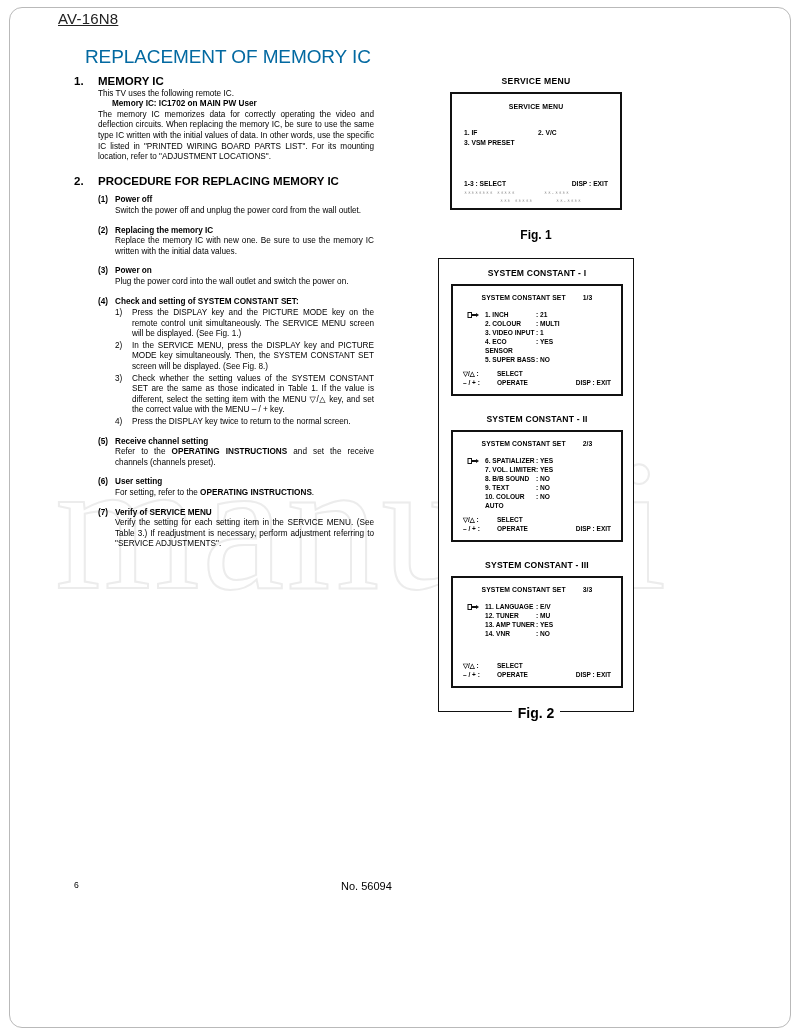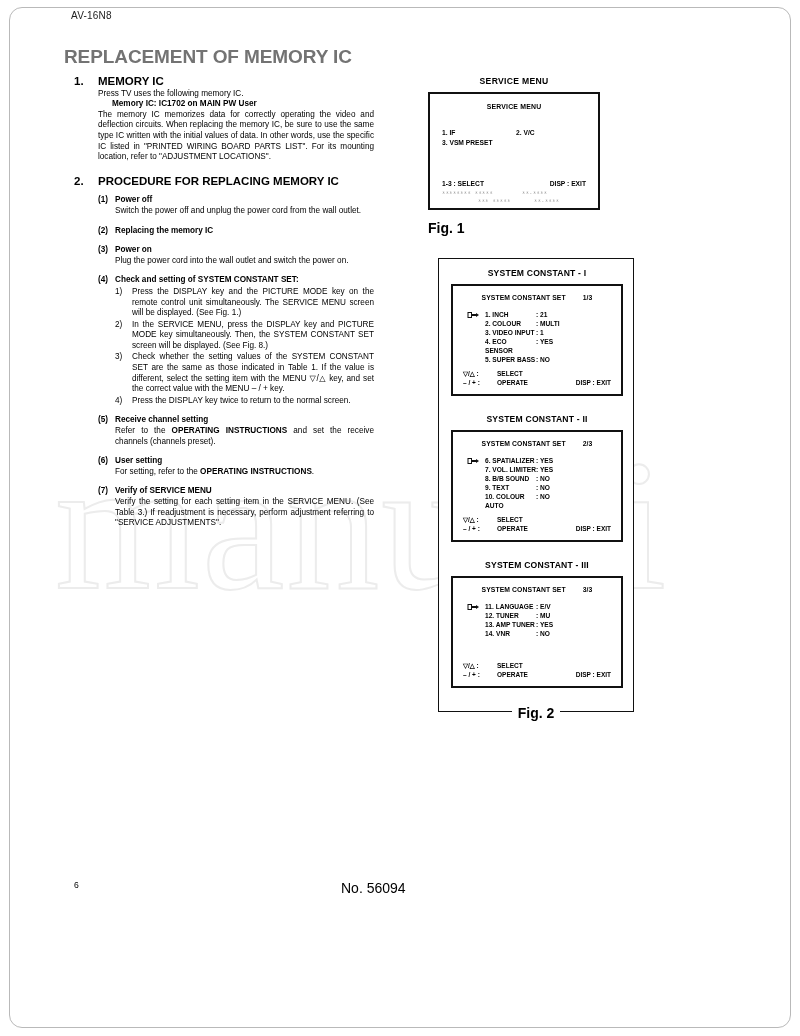--- a/index.html
+++ b/index.html
@@ -53,35 +53,36 @@
     text-stroke: 2px #ececec;
     white-space: nowrap;
     font-weight: 400;
   }
 
   
   #content { position: relative; z-index: 2; }
 
   #model-code {
     position: absolute;
-    left: 71px;
+    left: 58px;
     top: 10px;
-    font-size: 10px;
+    font-size: 15px;
     letter-spacing: 0.2px;
     color: #222;
+    text-decoration: underline;
   }
 
   #doc-title {
     position: absolute;
-    left: 64px;
+    left: 85px;
     top: 46px;
     font-size: 19px;
-    font-weight: bold;
+    font-weight: normal;
     letter-spacing: -0.1px;
-    color: #737373;
+    color: #0369a1;
   }
 
   
   #left-col {
     position: absolute;
     left: 74px;
     top: 76px;
     width: 300px;
     font-size: 8.2px;
     line-height: 10.6px;
@@ -125,21 +126,21 @@
     display: flex;
     margin-top: 1px;
   }
   .substep-num { width: 17px; flex: none; text-align: left; }
   .substep-text { flex: 1; text-align: justify; }
   b.inline { font-weight: bold; }
 
   
   #fig1-wrap {
     position: absolute;
-    left: 428px;
+    left: 450px;
     top: 76px;
     width: 172px;
   }
   .fig-caption-top {
     text-align: center;
     font-size: 8.6px;
     font-weight: bold;
     letter-spacing: 0.3px;
     margin-bottom: 6px;
   }
@@ -182,23 +183,24 @@
     font-size: 5.4px;
     color: #8a8a8a;
     letter-spacing: 0.4px;
     white-space: nowrap;
   }
   #blob-a { left: 12px; bottom: 12px; }
   #blob-b { left: 92px; bottom: 12px; }
   #blob-c { left: 48px; bottom: 4px; }
   #blob-d { left: 104px; bottom: 4px; }
   .fig-caption-bottom {
-    font-size: 14px;
-    font-weight: bold;
-    margin-top: 10px;
+    text-align: center;
+    font-size: 12px;
+    font-weight: bold;
+    margin-top: 18px;
   }
 
   
   #fig2-outer {
     position: absolute;
     left: 438px;
     top: 258px;
     width: 196px;
     height: 454px;
     border: 1.6px solid #111;
@@ -287,21 +289,21 @@
   #page-num {
     position: absolute;
     left: 74px;
     top: 880px;
     font-size: 8.6px;
   }
   #doc-num {
     position: absolute;
     left: 341px;
     top: 880px;
-    font-size: 14px;
+    font-size: 11px;
   }
 </style>
 </head>
 <body>
 
 <div id="page">
 
   <div id="page-frame"></div>
 
   <div id="watermark">
@@ -313,21 +315,21 @@
     <div id="model-code">AV-16N8</div>
     <div id="doc-title">REPLACEMENT OF MEMORY IC</div>
 
     <div id="left-col">
 
       <div class="sec-head">
         <span class="sec-num">1.</span>
         <span class="sec-title">MEMORY IC</span>
       </div>
       <div class="sec-body">
-        <p>Press TV uses the following memory IC.</p>
+        <p>This TV uses the following remote IC.</p>
         <p class="indent-bold">Memory IC: IC1702 on MAIN PW User</p>
         <p>The memory IC memorizes data for correctly operating the video and deflection circuits. When replacing the memory IC, be sure to use the same type IC written with the initial values of data. In other words, use the specific IC listed in "PRINTED WIRING BOARD PARTS LIST". For its mounting location, refer to "ADJUSTMENT LOCATIONS".</p>
       </div>
 
       <div class="gap-lg"></div>
 
       <div class="sec-head">
         <span class="sec-num">2.</span>
         <span class="sec-title">PROCEDURE FOR REPLACING MEMORY IC</span>
       </div>
@@ -339,20 +341,23 @@
         </div>
         <div class="step-body">
           <p>Switch the power off and unplug the power cord from the wall outlet.</p>
         </div>
       </div>
 
       <div class="step">
         <div class="step-head">
           <span class="step-num">(2)</span>
           <span>Replacing the memory IC</span>
+        </div>
+        <div class="step-body">
+          <p>Replace the memory IC with new one. Be sure to use the memory IC written with the initial data values.</p>
         </div>
       </div>
 
       <div class="step">
         <div class="step-head">
           <span class="step-num">(3)</span>
           <span>Power on</span>
         </div>
         <div class="step-body">
           <p>Plug the power cord into the wall outlet and switch the power on.</p>

